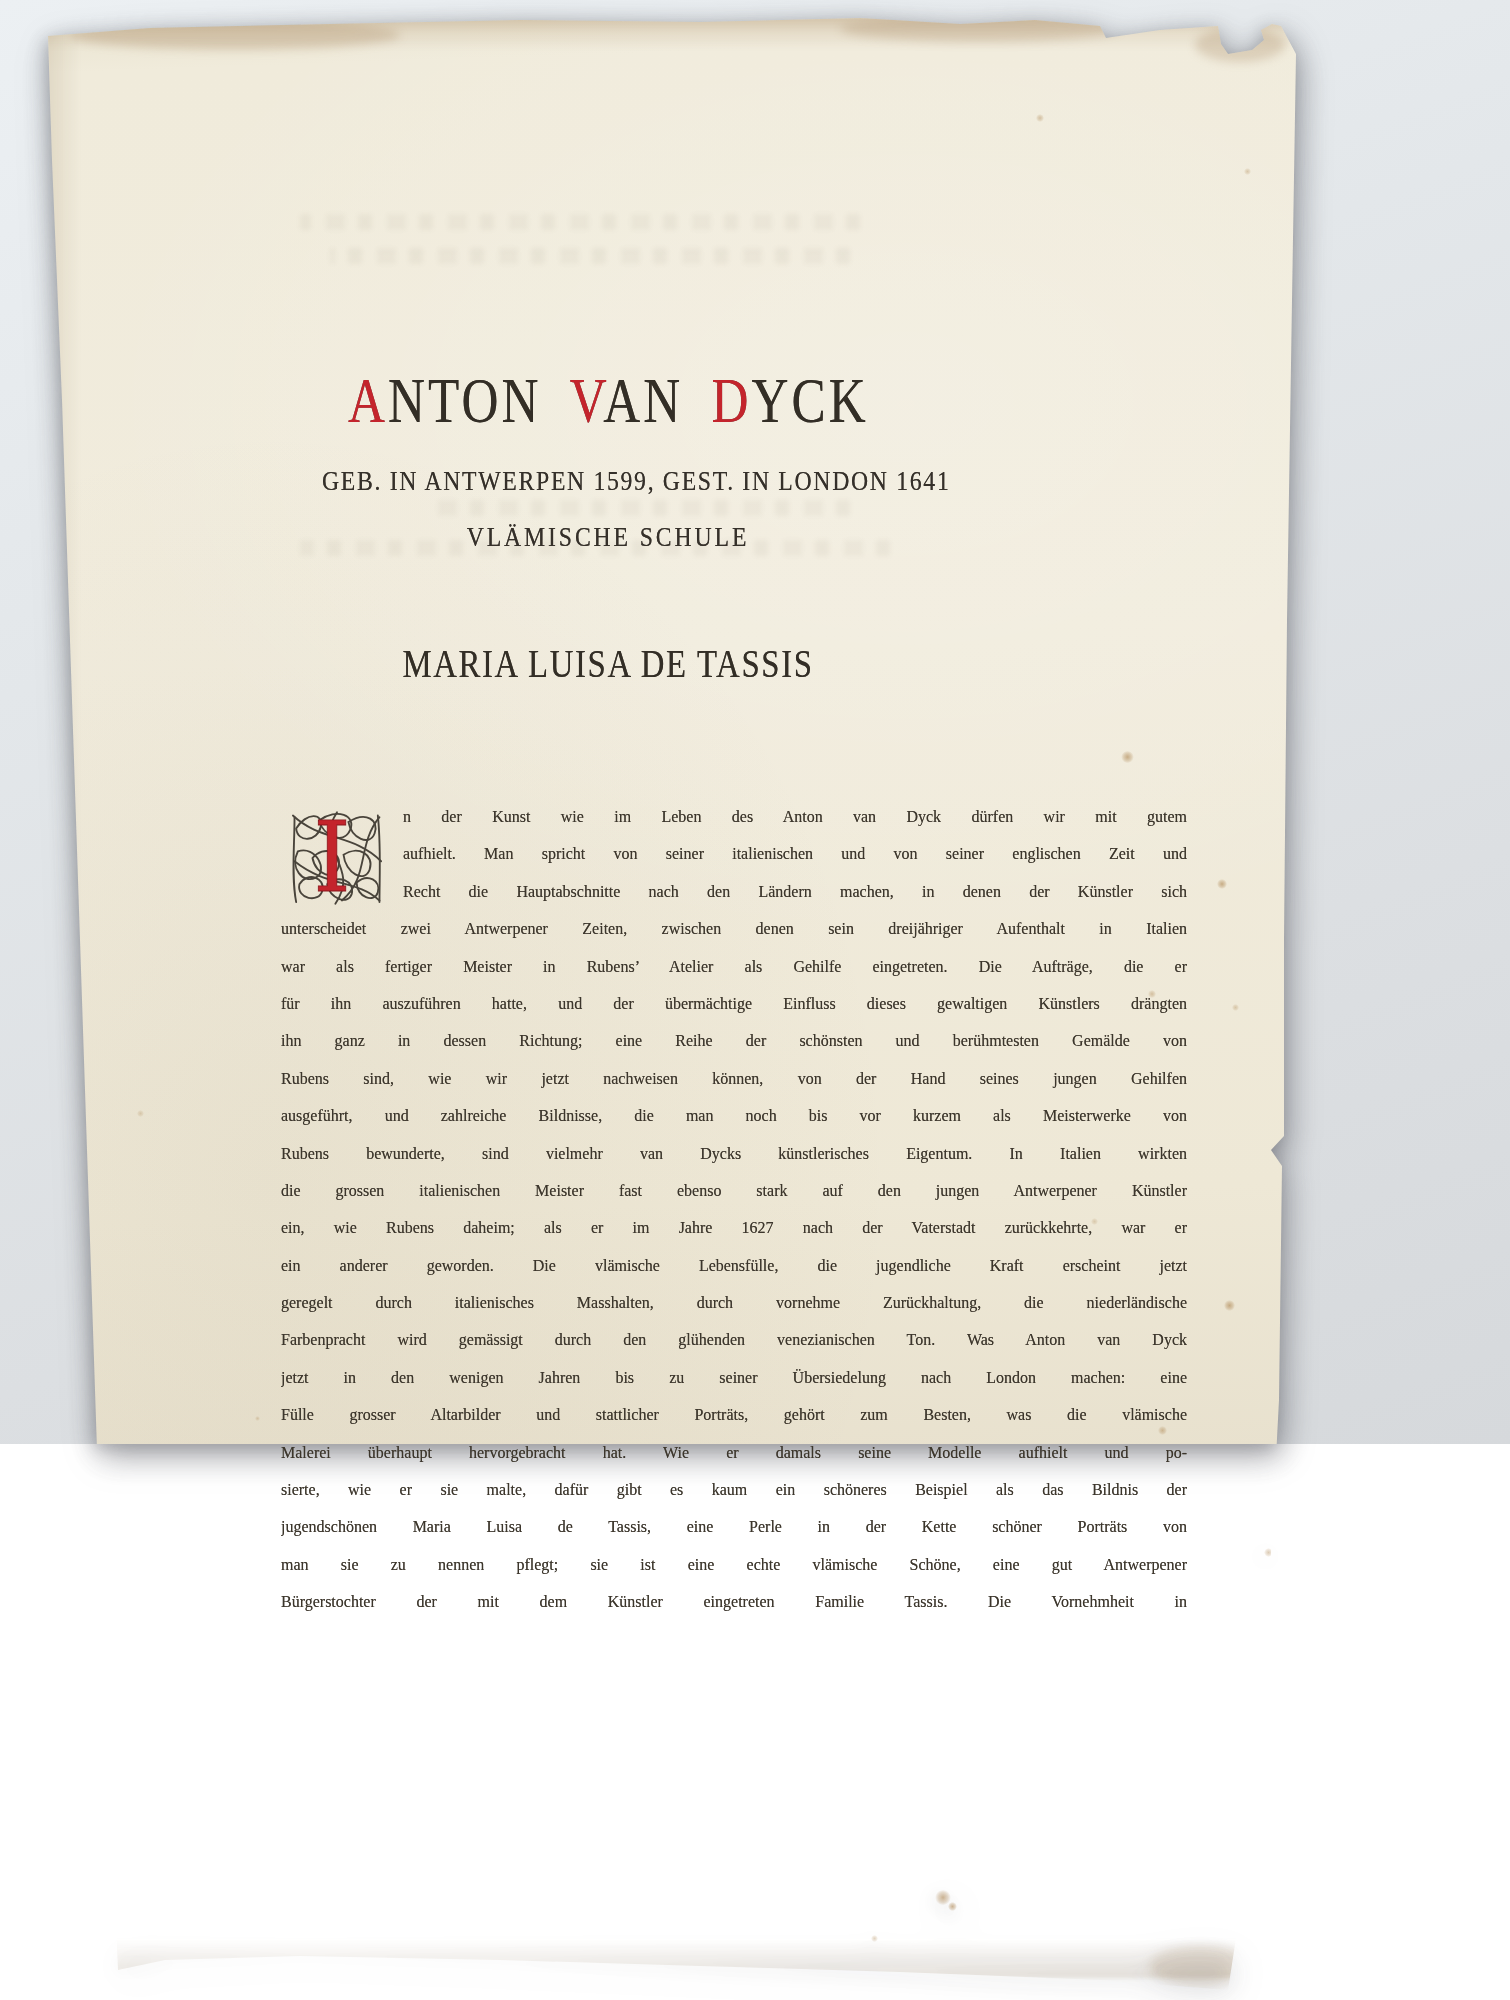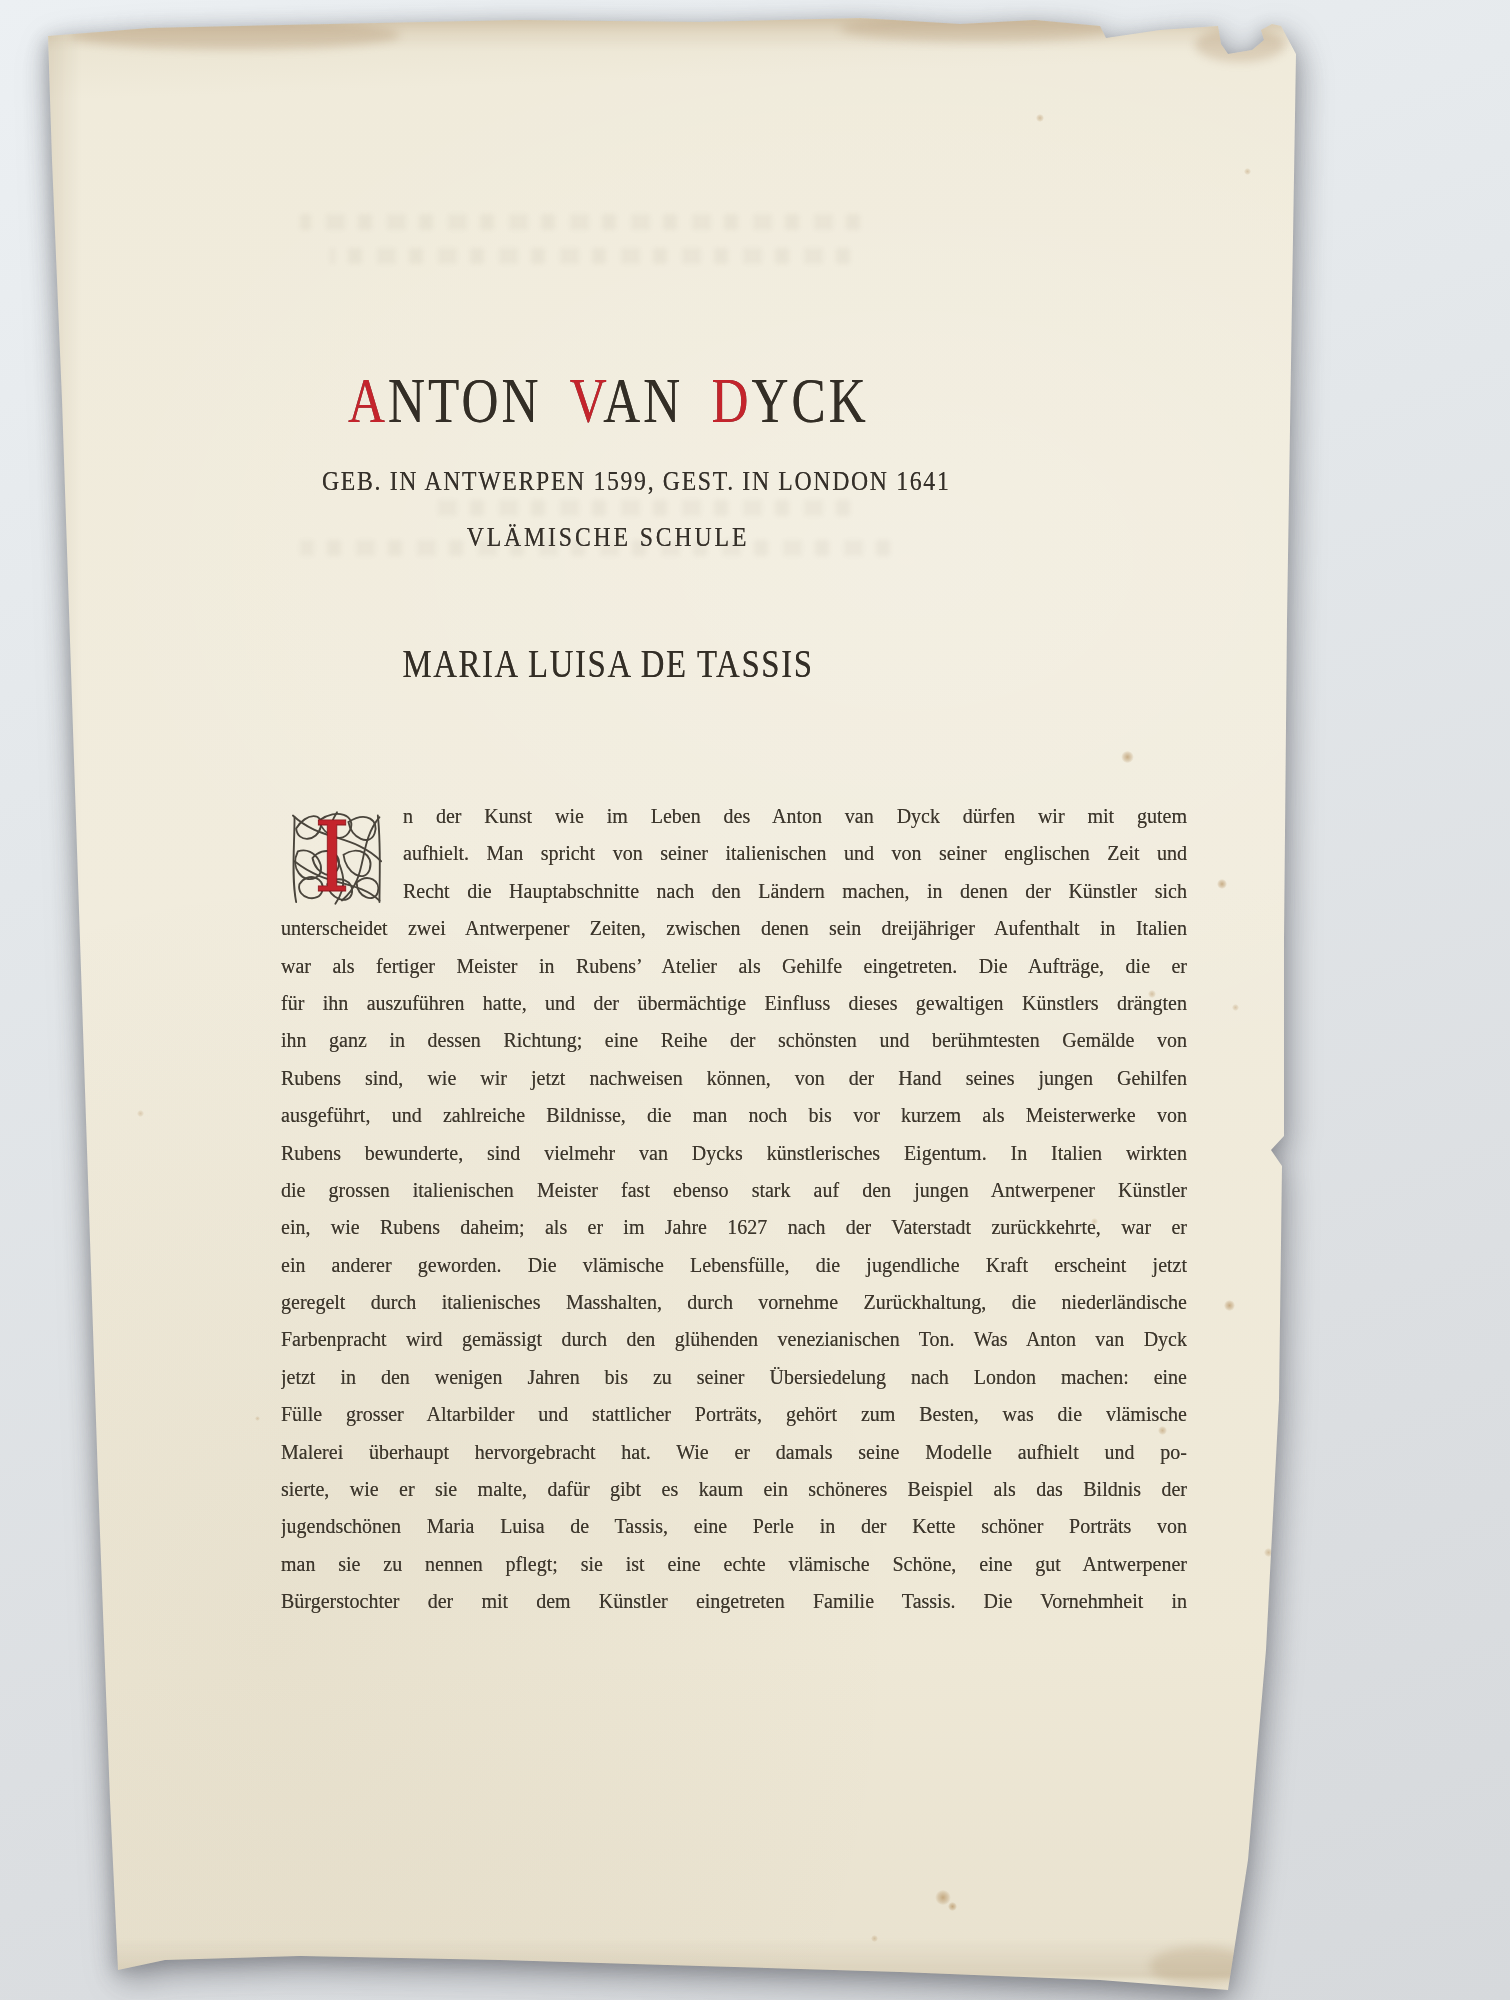--- a/index.html
+++ b/index.html
@@ -1,18 +1,18 @@
 <!DOCTYPE html>
 <html><head>
 <meta charset="utf-8">
 <style>
   html,body{margin:0;padding:0;}
   body{width:1510px;height:2000px;overflow:hidden;
        font-family:"Liberation Serif", serif;}
-  .stage{position:relative;width:1510px;height:2000px;
+  .stage{position:relative;width:1510px;height:1444px;
          background:linear-gradient(160deg,#ecf0f3 0%,#e3e7ea 35%,#dcdfe2 70%,#d6d9dc 100%);}
   .shadow-wrap{position:absolute;inset:0;
          filter:drop-shadow(4px 10px 16px rgba(70,72,80,.45)) drop-shadow(-3px 4px 8px rgba(70,72,80,.28));}
   .paper{position:absolute;inset:0;
     clip-path:polygon(48px 36px,150px 28px,330px 24px,520px 20px,700px 22px,860px 18px,
       960px 24px,1035px 20px,1100px 26px,1106px 38px,1160px 30px,1218px 26px,
       1221px 44px,1228px 54px,1252px 50px,1264px 40px,1261px 30px,1272px 24px,1281px 26px,
       1296px 54px,1292px 300px,1287px 620px,1284px 940px,1284px 1136px,1271px 1150px,1282px 1166px,
       1279px 1400px,1266px 1650px,1248px 1860px,1228px 1990px,
       1100px 1980px,900px 1972px,700px 1966px,500px 1960px,300px 1956px,165px 1960px,118px 1970px,
@@ -46,21 +46,21 @@
       font-size:27px;letter-spacing:.07em;color:#35302a;transform:scaleX(.88);
       transform-origin:50% 50%;white-space:nowrap;text-shadow:0 0 .5px rgba(50,44,36,.75);}
   .school{position:absolute;left:0;top:522px;width:650px;text-align:center;
       font-size:27px;letter-spacing:.12em;color:#35302a;transform:scaleX(.88);
       transform-origin:50% 50%;white-space:nowrap;text-shadow:0 0 .5px rgba(50,44,36,.75);}
   .subject{position:absolute;left:0;top:640px;width:650px;margin:0;text-align:center;
       font-size:40px;font-weight:normal;letter-spacing:.05em;color:#332e26;
       transform:scaleX(.82);transform-origin:50% 50%;white-space:nowrap;
       text-shadow:0 0 .6px rgba(50,44,36,.8);}
   .bodytext{position:absolute;left:281px;top:798px;width:906px;
-      font-size:20px;line-height:37.4px;color:#3c362c;
+      font-size:16px;line-height:37.4px;color:#3c362c;
       text-shadow:0 0 .5px rgba(55,48,38,.65);}
   .bline{height:37.4px;overflow:hidden;text-align:justify;text-align-last:justify;
       word-spacing:.02em;}
   .bline.indent{padding-left:122px;}
   .dropcap{position:absolute;left:288px;top:802px;width:98px;height:112px;}
 </style>
 </head>
 <body>
 
 <div class="stage">

